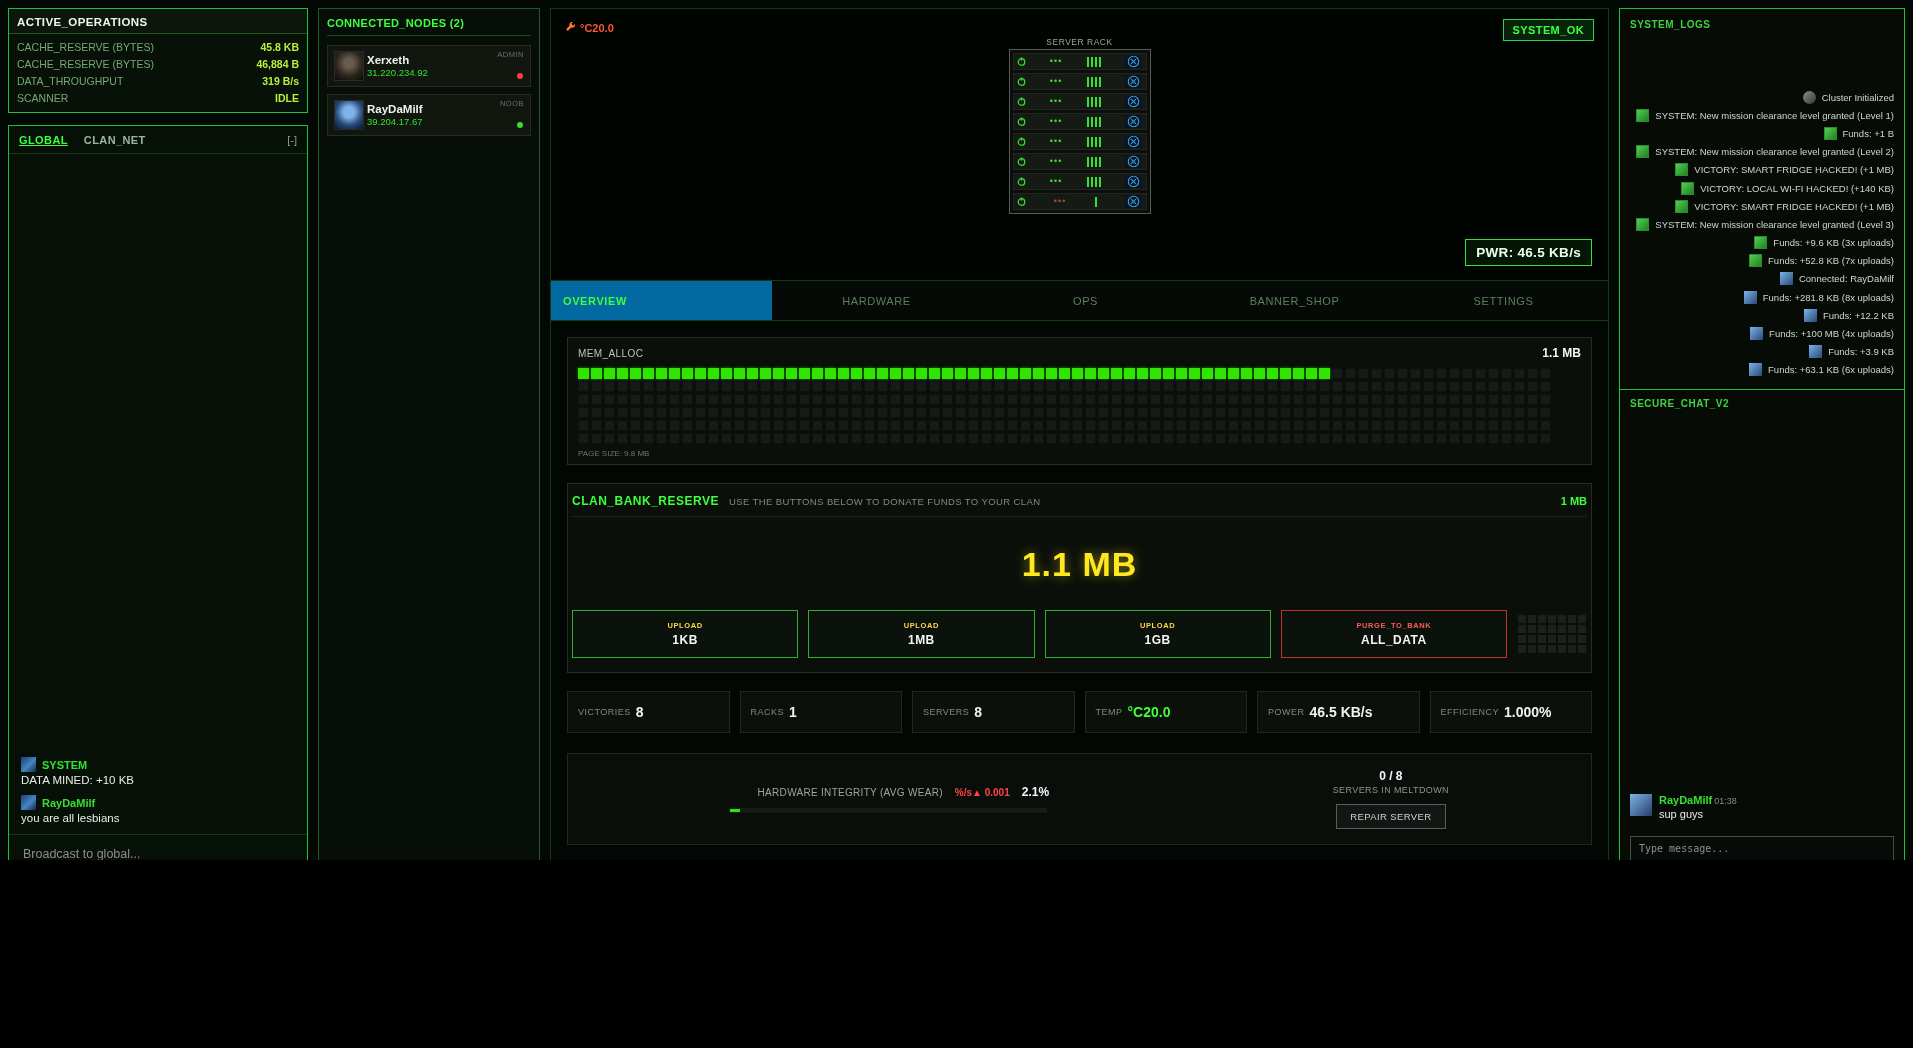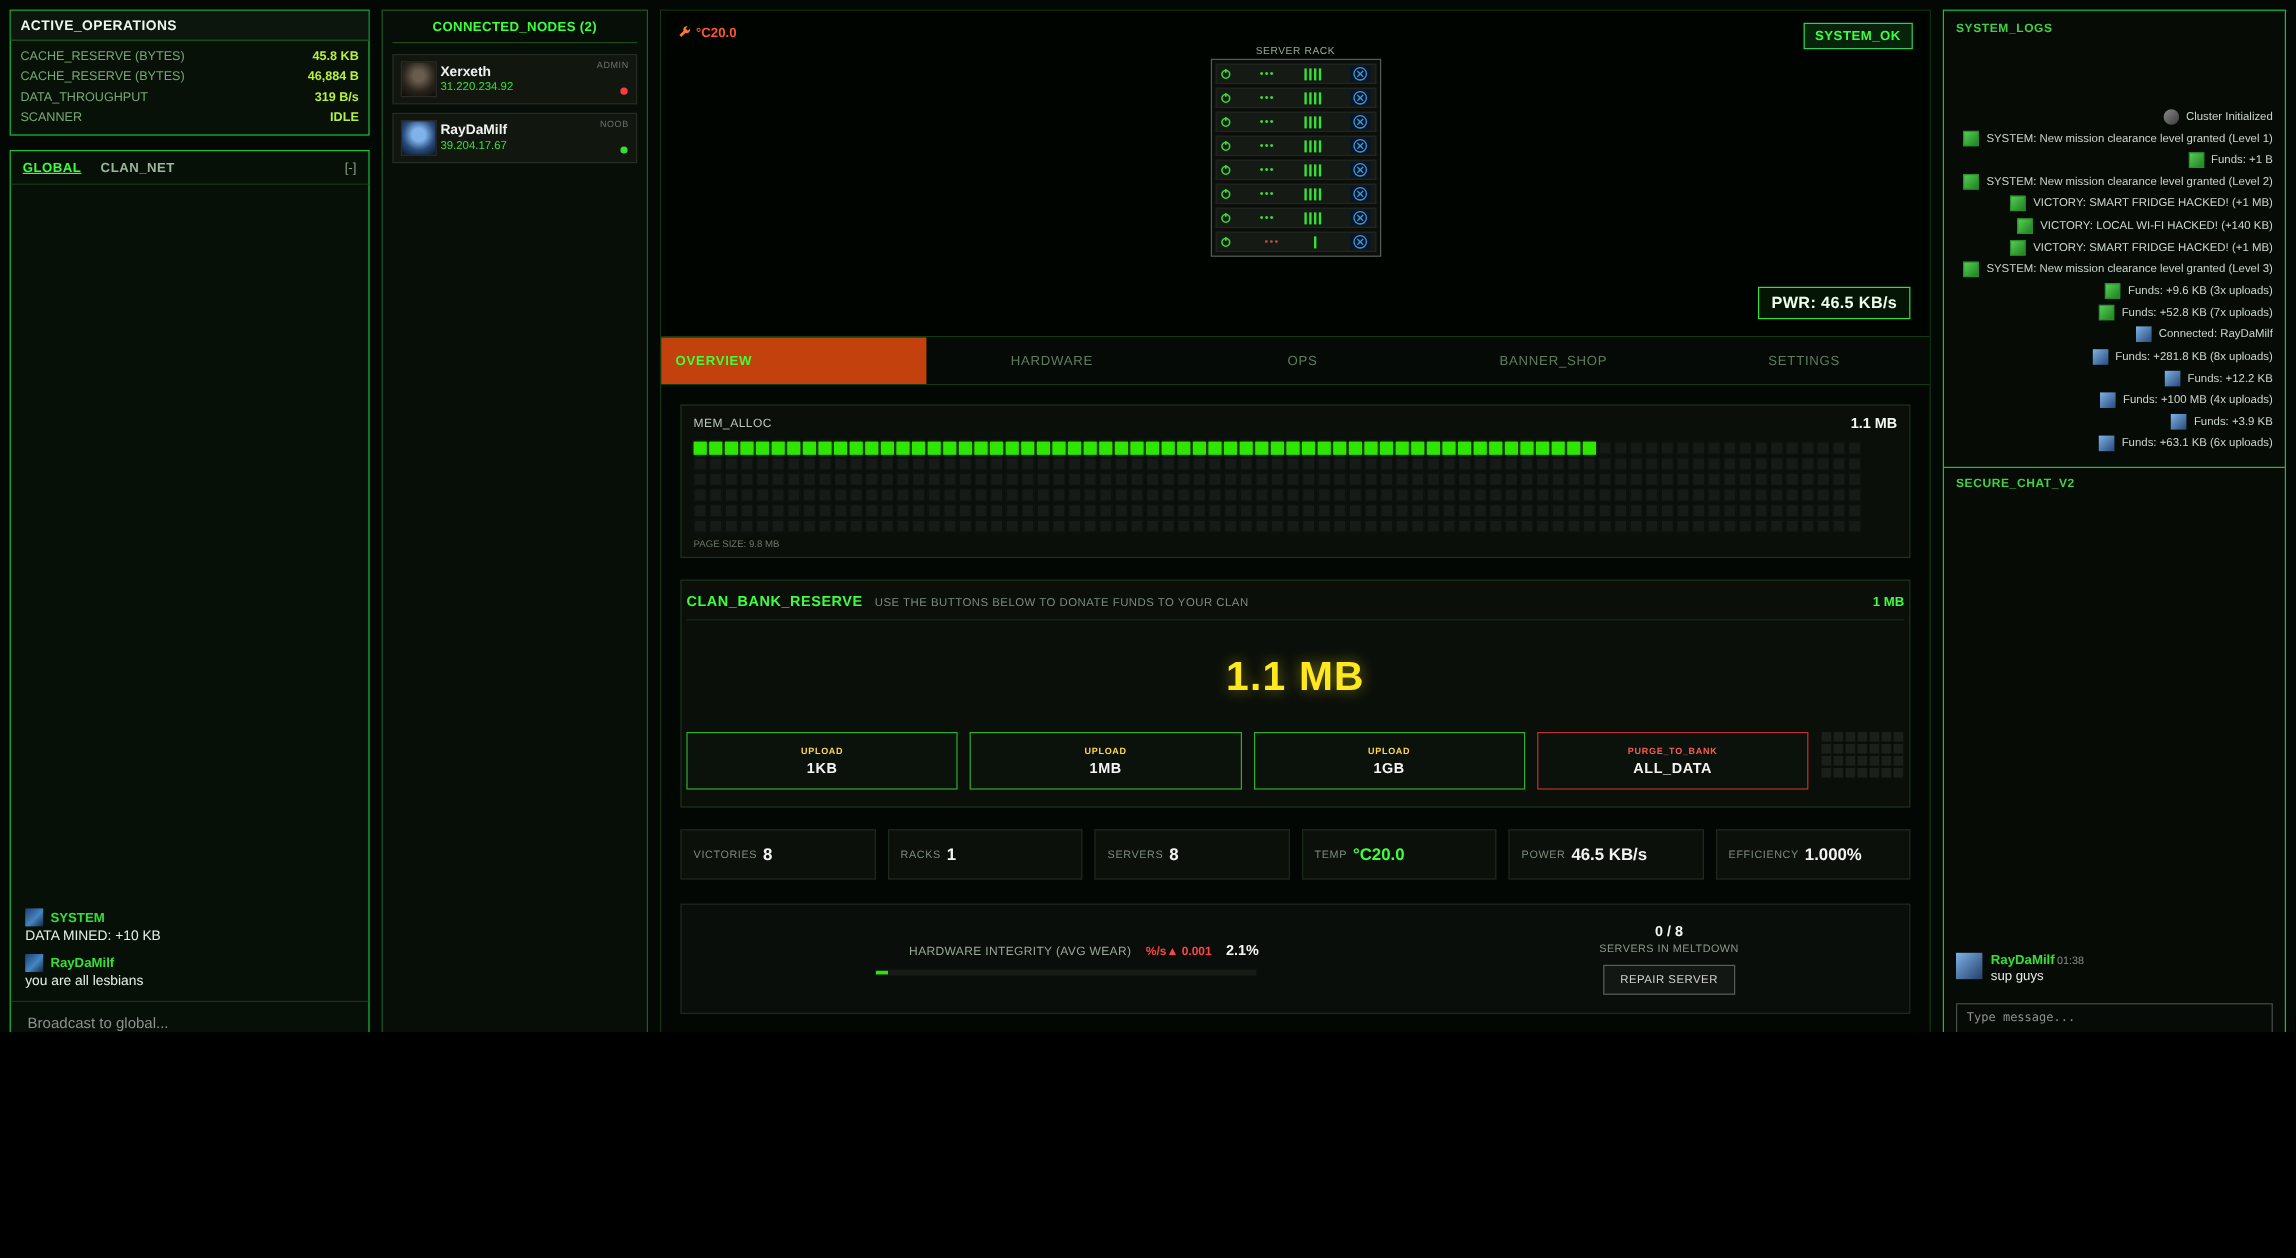--- a/index.html
+++ b/index.html
@@ -27,21 +27,21 @@
   .chat-msg-head { display: flex; align-items: center; gap: 6px; }
   .chat-avatar { width: 15px; height: 15px; background: linear-gradient(135deg, #1d3f6e, #4585c4 55%, #16273f); flex: 0 0 auto; }
   .chat-sender { color: #35e035; font-size: 11px; font-weight: bold; }
   .chat-text { color: #e8eee8; font-size: 11.5px; margin: 2px 0 0 0; }
   .chat-inputwrap { border-top: 1px solid #133913; padding: 9px 12px 11px; }
   input.chat-input { width: 100%; background: transparent; border: none; outline: none; color: #e5e5e5; font-size: 12.5px; font-family: "Liberation Sans", sans-serif; }
   input::placeholder { color: #8f8f8f; }
 
   
   .nodes-col { width: 222px; height: 866px; border: 1px solid #1d5a2a; background: #070d07; padding: 8px; align-self: flex-start; }
-  .nodes-title { color: #3dff3d; font-size: 11px; font-weight: bold; letter-spacing: .3px; padding-bottom: 6px; border-bottom: 1px solid #1d4a1d; margin-bottom: 9px; text-align: center; }
+  .nodes-title { color: #3dff3d; font-size: 11px; font-weight: bold; letter-spacing: .3px; padding-bottom: 6px; border-bottom: 1px solid #1d4a1d; margin-bottom: 9px; }
   .node-card { position: relative; display: flex; align-items: center; gap: 3px; background: #11170f; border: 1px solid #242c24; padding: 5px 6px; margin-bottom: 7px; height: 42px; cursor: pointer; }
   .node-avatar { width: 30px; height: 30px; flex: 0 0 auto; border: 1px solid #2a2a2a; }
   .node-avatar.avatar-xerxeth { background: radial-gradient(circle at 50% 40%, #6a5d4d 0 20%, #2a241c 60%, #0c0a08 100%); }
   .node-avatar.avatar-ray { background: radial-gradient(circle at 50% 40%, #7fb2e8 0 25%, #274a7a 60%, #0a1322 100%); }
   .node-name { color: #f0f0f0; font-size: 11.5px; font-weight: bold; line-height: 1.15; }
   .node-ip { color: #35e035; font-size: 9.5px; }
   .node-role { position: absolute; top: 4px; right: 6px; color: #6f6f6f; font-size: 7.5px; letter-spacing: .5px; }
   .node-status { position: absolute; bottom: 7px; right: 7px; width: 6px; height: 6px; border-radius: 50%; }
 
   
@@ -56,39 +56,39 @@
   .power-icon { color: #35e035; display: flex; }
   .rack-dots { color: #35e035; font-size: 9px; letter-spacing: 1px; line-height: 1; }
   .rack-row.last .rack-dots { color: #b04a3a; }
   .rack-bars { display: flex; gap: 1.5px; align-items: flex-end; }
   .rack-bars i { width: 2.5px; height: 10px; background: #35e035; display: block; }
   .rack-x { color: #3a9bdc; background: #0a1626; width: 17px; height: 13px; display: flex; align-items: center; justify-content: center; cursor: pointer; }
   .pwr-badge { position: absolute; right: 16px; bottom: 14px; border: 1px solid #35e035; color: #ecffec; background: #051505; font-size: 13.5px; font-weight: bold; letter-spacing: .3px; padding: 5px 10px; }
 
   .main-tabs { display: flex; height: 40px; background: #060a06; border-bottom: 1px solid #123a12; flex: 0 0 auto; }
   .main-tab { flex: 1; display: flex; align-items: center; justify-content: center; color: #5e7e5e; font-size: 11px; letter-spacing: .6px; cursor: pointer; }
-  .main-tab.active { background: #c2410c; color: #3dff3d; font-weight: bold; justify-content: flex-start; padding-left: 12px; }
+  .main-tab.active { background: #0369a1; color: #3dff3d; font-weight: bold; justify-content: flex-start; padding-left: 12px; }
 
   .center-content { flex: 1; padding: 16px; }
   .mem-panel { border: 1px solid #1c331c; background: #0a0f0a; padding: 8px 10px 6px; margin-bottom: 18px; }
   .mem-head { display: flex; justify-content: space-between; align-items: center; margin-bottom: 8px; }
   .mem-title { color: #b9c6b9; font-size: 10px; letter-spacing: .4px; }
   .mem-total { color: #f2f7f2; font-size: 12px; font-weight: bold; }
   .mem-grid { display: grid; grid-template-columns: repeat(75, 11px); gap: 2px; }
   .mem-cell { width: 11px; height: 11px; background: #171b17; box-shadow: inset 0 0 0 1px #0d100d; }
   .mem-cell.filled { background: #2ee600; box-shadow: 0 0 3px rgba(46,230,0,.55); }
   .mem-caption { color: #6a786a; font-size: 8px; margin-top: 5px; }
 
   .bank-panel { border: 1px solid #1c331c; background: #0a0f0a; padding: 10px 4px 14px; margin-bottom: 18px; }
   .bank-head { display: flex; align-items: baseline; gap: 10px; border-bottom: 1px solid #152a15; padding-bottom: 8px; }
   .bank-title { color: #3dff3d; font-size: 12px; font-weight: bold; letter-spacing: .5px; }
   .bank-subtitle { color: #7d8d7d; font-size: 9.5px; letter-spacing: .4px; }
   .bank-total { margin-left: auto; color: #3dff3d; font-size: 11px; font-weight: bold; }
   .bank-amount { text-align: center; color: #ffe81e; font-size: 34px; font-weight: bold; letter-spacing: 1px; margin: 28px 0 26px; text-shadow: 0 0 12px rgba(255,232,30,.45); }
-  .bank-buttons { display: flex; gap: 10px; align-items: flex-start; }
+  .bank-buttons { display: flex; gap: 10px; align-items: center; }
   .bank-btn { flex: 1; border: 1px solid #2fae2f; background: #0b120b; display: flex; flex-direction: column; align-items: center; justify-content: center; gap: 3px; height: 48px; cursor: pointer; font-family: inherit; }
   .bank-btn .tag { font-size: 7.5px; color: #ffd84a; font-weight: bold; letter-spacing: .6px; }
   .bank-btn .lbl { font-size: 12px; color: #f5f5f5; font-weight: bold; letter-spacing: .5px; }
   .bank-btn.red { border-color: #c03030; }
   .bank-btn.red .tag { color: #ff5a5a; }
   .bank-minigrid { width: 70px; display: grid; grid-template-columns: repeat(7, 8px); gap: 2px; align-content: center; justify-content: center; }
   .bank-minigrid span { width: 8px; height: 8px; background: #1b201b; }
 
   .stats-row { display: flex; gap: 10px; margin-bottom: 20px; }
   .stat-box { flex: 1; border: 1px solid #1e2a1e; background: #0b100b; height: 42px; display: flex; align-items: center; gap: 5px; padding: 0 10px; }

